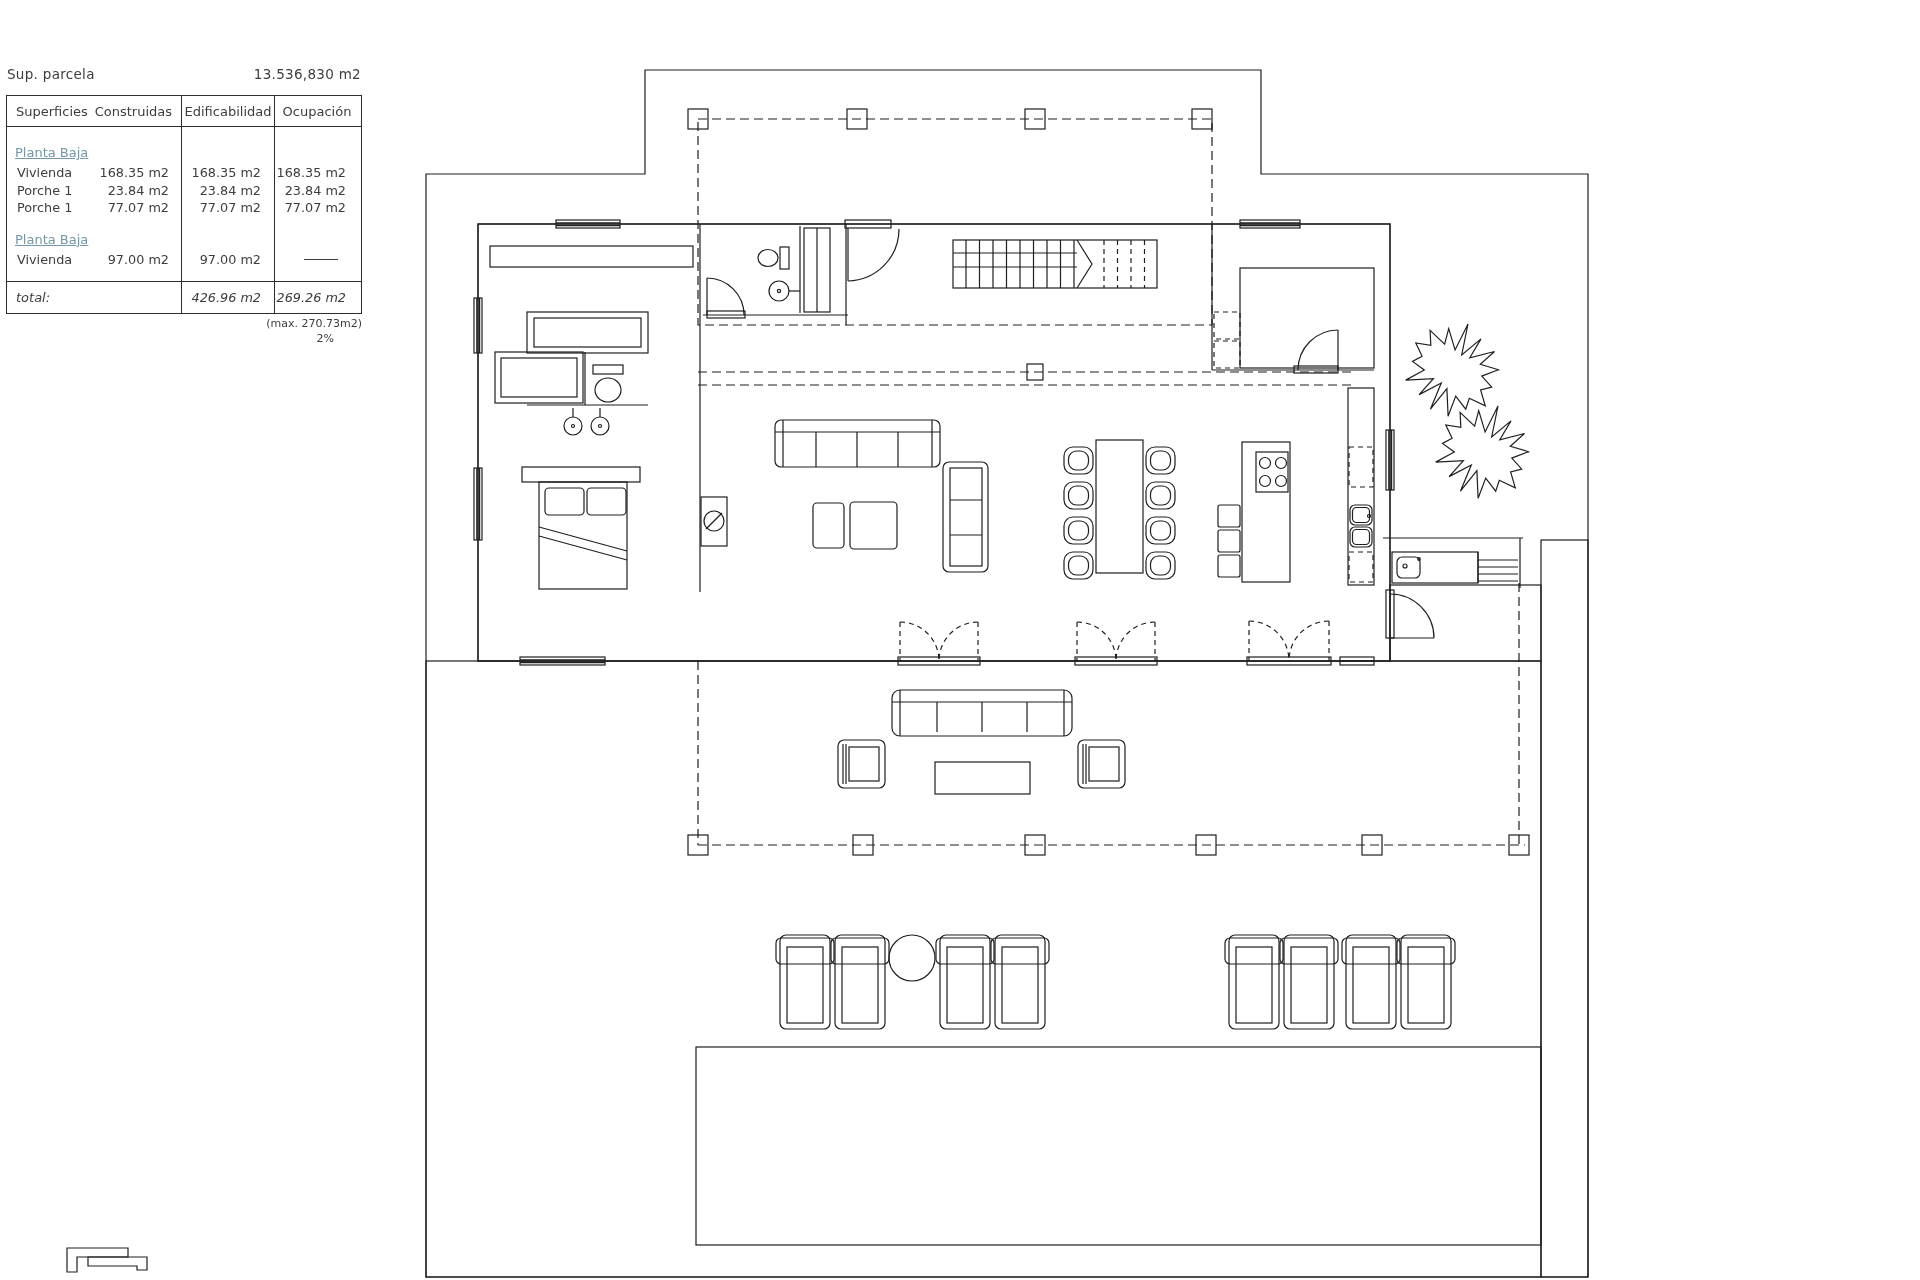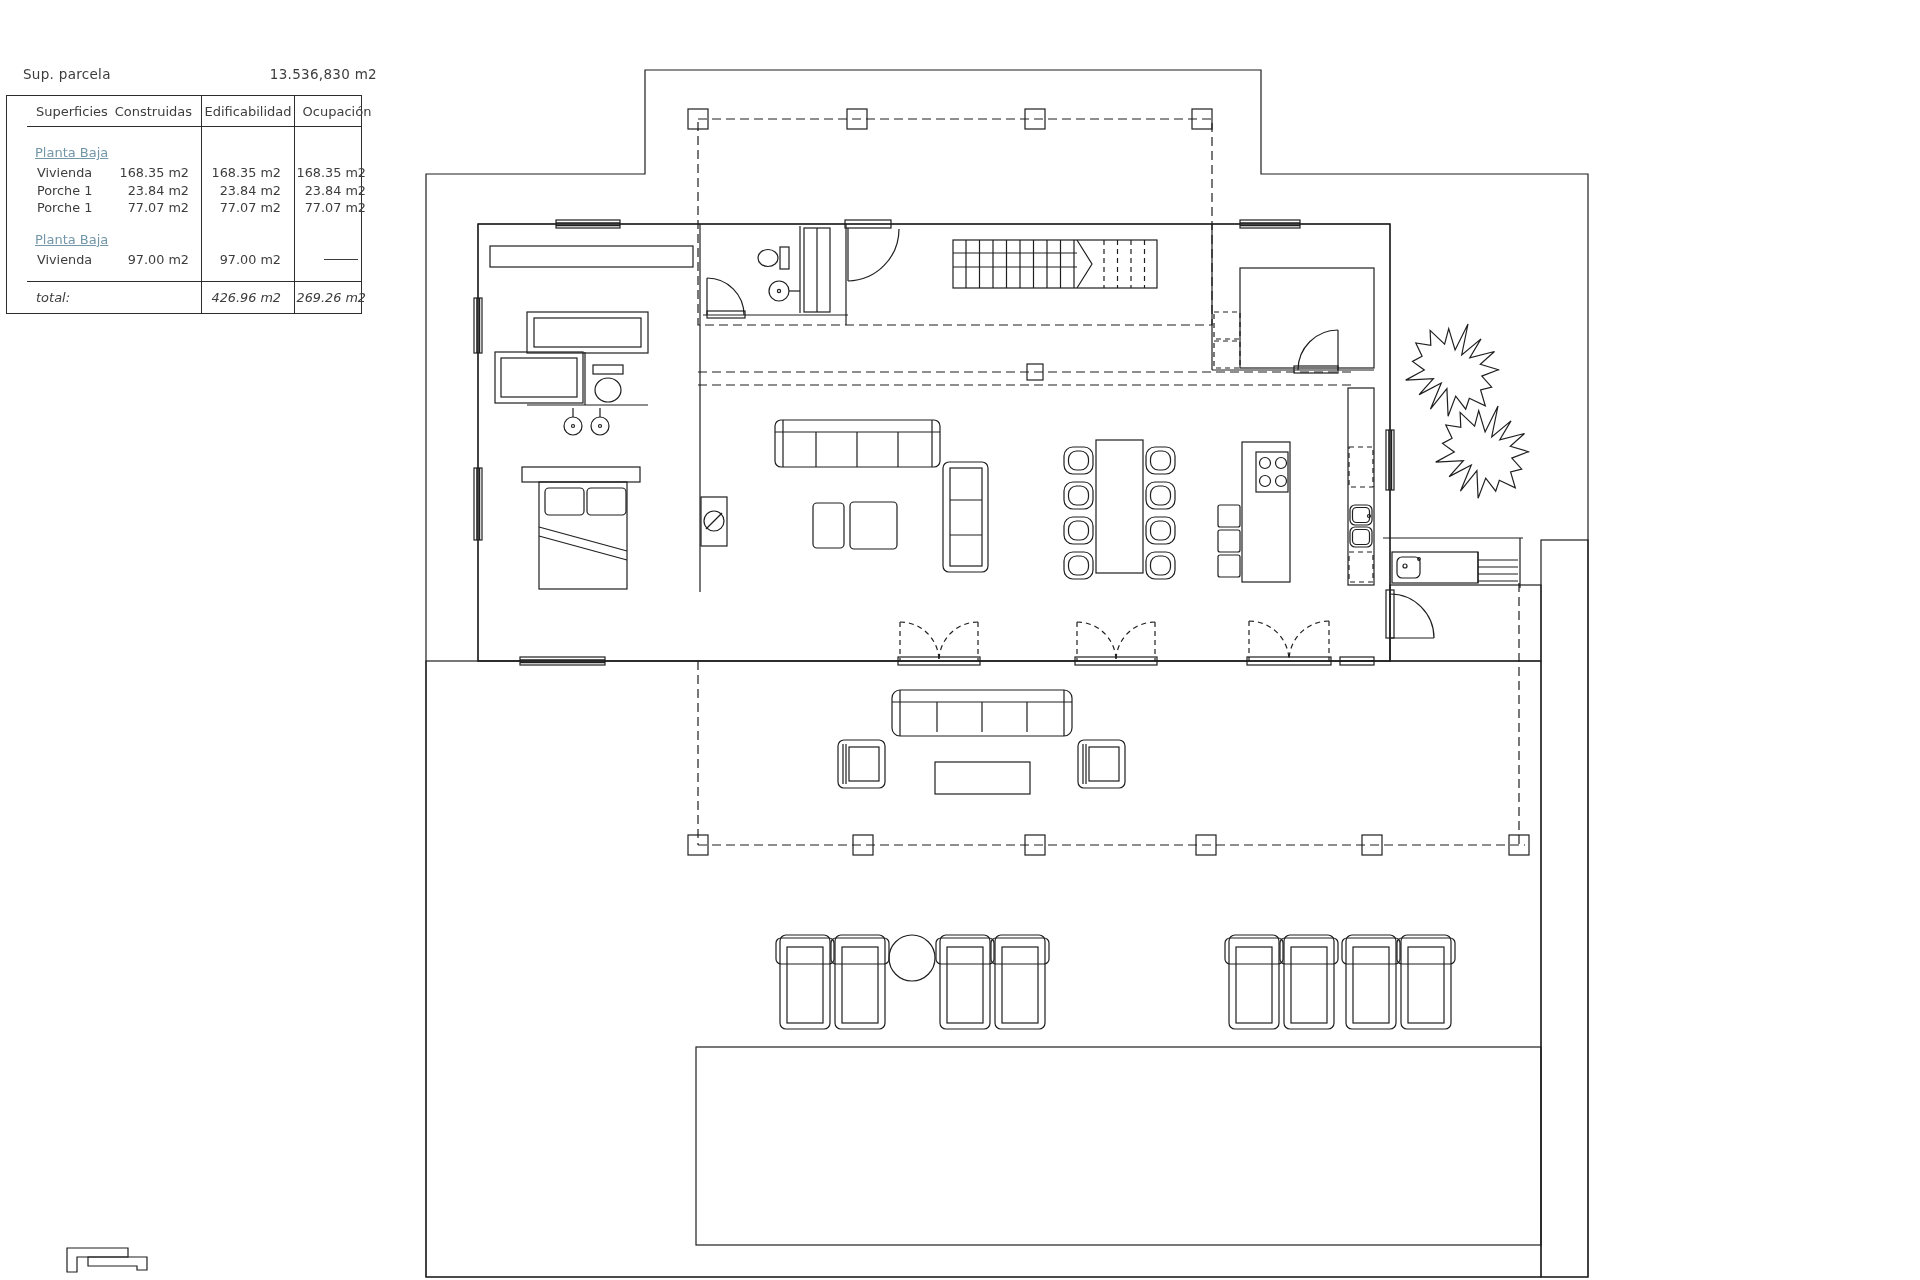--- a/index.html
+++ b/index.html
@@ -24,24 +24,24 @@
   .nofill{fill:none;}
   .gridfill{fill:url(#tile);stroke:none;}
   .stripefill{fill:url(#stripes);stroke:none;}
   .smallfill{fill:url(#smalltile);stroke:#444;stroke-width:1;}
   .hatchfill{fill:url(#hatchV);stroke:#555;stroke-width:0.9;}
   .boundary{stroke:#555;stroke-width:1.1;}
   .logo{fill:var(--logo_gray);stroke:none;}
   .dot{fill:#222;stroke:none;}
 
   
-  .sup-title{position:absolute;left:23px;top:66px;width:354px;display:flex;justify-content:space-between;
+  .sup-title{position:absolute;left:7px;top:66px;width:354px;display:flex;justify-content:space-between;
              font-size:13.5px;letter-spacing:.3px;}
   .sup-table{position:absolute;left:6px;top:95px;width:356px;border:1.4px solid #2d2d2d;font-size:13px;
-             background:#fff;box-sizing:border-box;padding-left:20px;}
+             background:#fff;box-sizing:border-box;}
   .t-grid{display:grid;grid-template-columns:174px 93px 85px;}
   .t-head{border-bottom:1.4px solid #2d2d2d;}
   .t-head > div{height:30px;display:flex;align-items:center;justify-content:center;font-size:13px;}
   .h1{justify-content:space-between !important;padding:0 9px 0 9px;}
   .c2,.c3{border-left:1.4px solid #2d2d2d;}
   .row-h{height:17.5px;gap:11px;} .row-t{height:23px;} .row-s1{height:14px;} .row-s2{height:11px;} .row-f{height:13px;}
   .section-title{color:var(--accent_teal);padding-left:8px;display:flex;align-items:center;font-size:13px;text-decoration:underline;}
   .lbl-val{display:flex;justify-content:space-between;align-items:center;padding:0 12px 0 10px;font-size:12.8px;}
   .val{display:flex;align-items:center;justify-content:flex-end;padding-right:13px;font-size:12.8px;}
   .t-total{border-top:1.4px solid #2d2d2d;}
@@ -395,14 +395,18 @@
         <div class="row-f c3"></div>
     </div>
 
     <div class="t-grid t-total">
       <div class="total-lbl">total:</div>
       <div class="c2 val">426.96 m2</div>
       <div class="c3 val">269.26 m2</div>
     </div>
   </div>
 
+  <div class="footnote">
+    <div>(max. 270.73m2)</div>
+    <div class="pct">2%</div>
+  </div>
 
 </div>
 
 </body></html>

